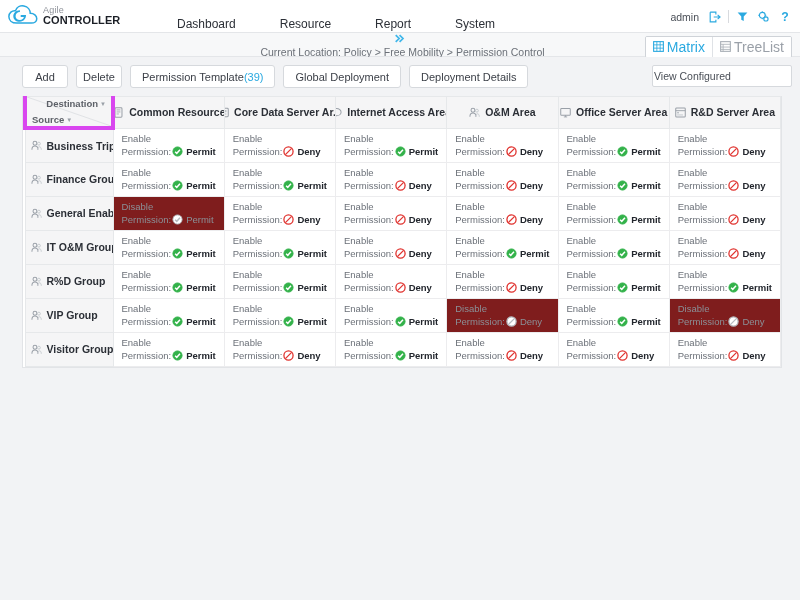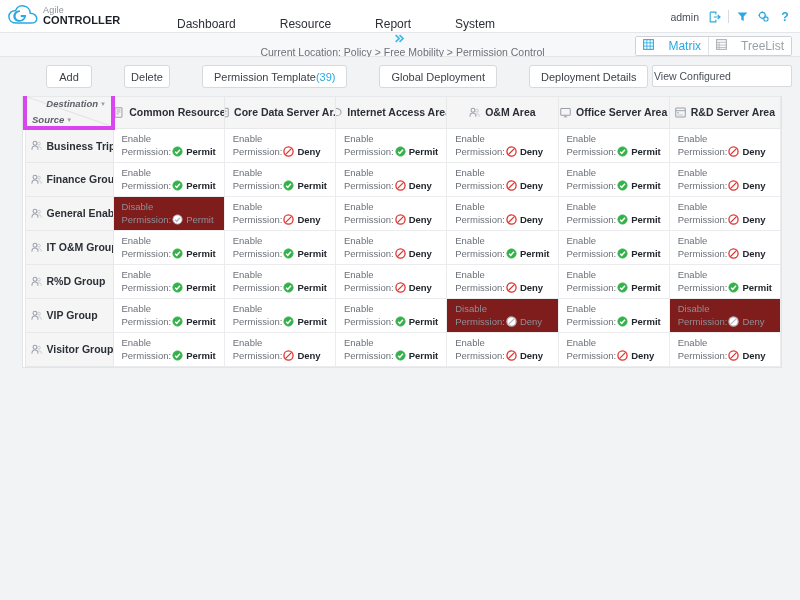--- a/index.html
+++ b/index.html
@@ -47,56 +47,56 @@
   .collapse-ico {
     width: 20px; text-align: center; color: #3fb7ea; font-size: 9px;
     letter-spacing: -1px; cursor: pointer;
   }
   .crumb-text { font-size: 10.5px; color: #6b7078; margin-left: 5px; }
   .view-toggle {
     position: absolute; right: 8px; top: 3px; display: flex;
     border: 1px solid #cfd3d8; border-radius: 2px; overflow: hidden; background: #fff;
   }
   .vt-btn {
-    display: flex; align-items: center; gap: 14px; font-size: 12px;
+    display: flex; align-items: center; gap: 3px; font-size: 14px;
     padding: 2px 7px; cursor: pointer; color: #9aa0a8; background: #fff;
   }
   .vt-btn.active { color: #2aa9e0; }
   .vt-btn + .vt-btn { border-left: 1px solid #dfe2e6; }
 
   
   .content { padding: 0; background: #f2f3f5; height: 543px; position: relative; }
 
   .toolbar {
     display: flex; align-items: center; padding: 8px 0 8px 22px;
     position: relative; gap: 8px;
   }
   .tb-btn {
     background: #fff; border: 1px solid #d6d9dd; border-radius: 3px;
     font-size: 11px; color: #3c4048; padding: 4px 0; cursor: pointer;
-    text-align: center; min-width: 46px; height: 23px; line-height: 14px; margin-left: 24px;
+    text-align: center; min-width: 46px; height: 23px; line-height: 14px;
   }
   .tb-btn.wide { padding-left: 11px; padding-right: 11px; min-width: 0; }
   .tb-count { color: #2aa9e0; }
   .view-configured {
     position: absolute; right: 8px; top: 8px;
     width: 140px; height: 22px; background: #fff;
     border: 1px solid #d6d9dd; border-radius: 2px;
     font-size: 10.5px; color: #4a4f57; padding: 0 1px; line-height: 20px;
   }
 
   
   .matrix-wrap { margin-left: 22px; margin-right: 18px; background: #fff;
                  border: 1px solid #e2e4e7; border-top: none; }
   table.matrix { border-collapse: collapse; width: 100%; table-layout: fixed; }
 
   th.corner {
     width: 88px; height: 29px; background: #f5f5f6;
     border: 4px solid #d946ef; border-top: 1px solid #e6e8ea;
-    position: relative; padding: 0; font-style: italic;
+    position: relative; padding: 0;
   }
   .corner-inner { position: relative; width: 100%; height: 29px; }
   .corner-line {
     position: absolute; left: 0; top: 0; width: 100%; height: 100%;
     overflow: hidden;
   }
   .dest-lbl {
     position: absolute; right: 5px; top: 1px; font-size: 9.5px;
     color: #5d6168; display: flex; align-items: center; gap: 2px;
   }

